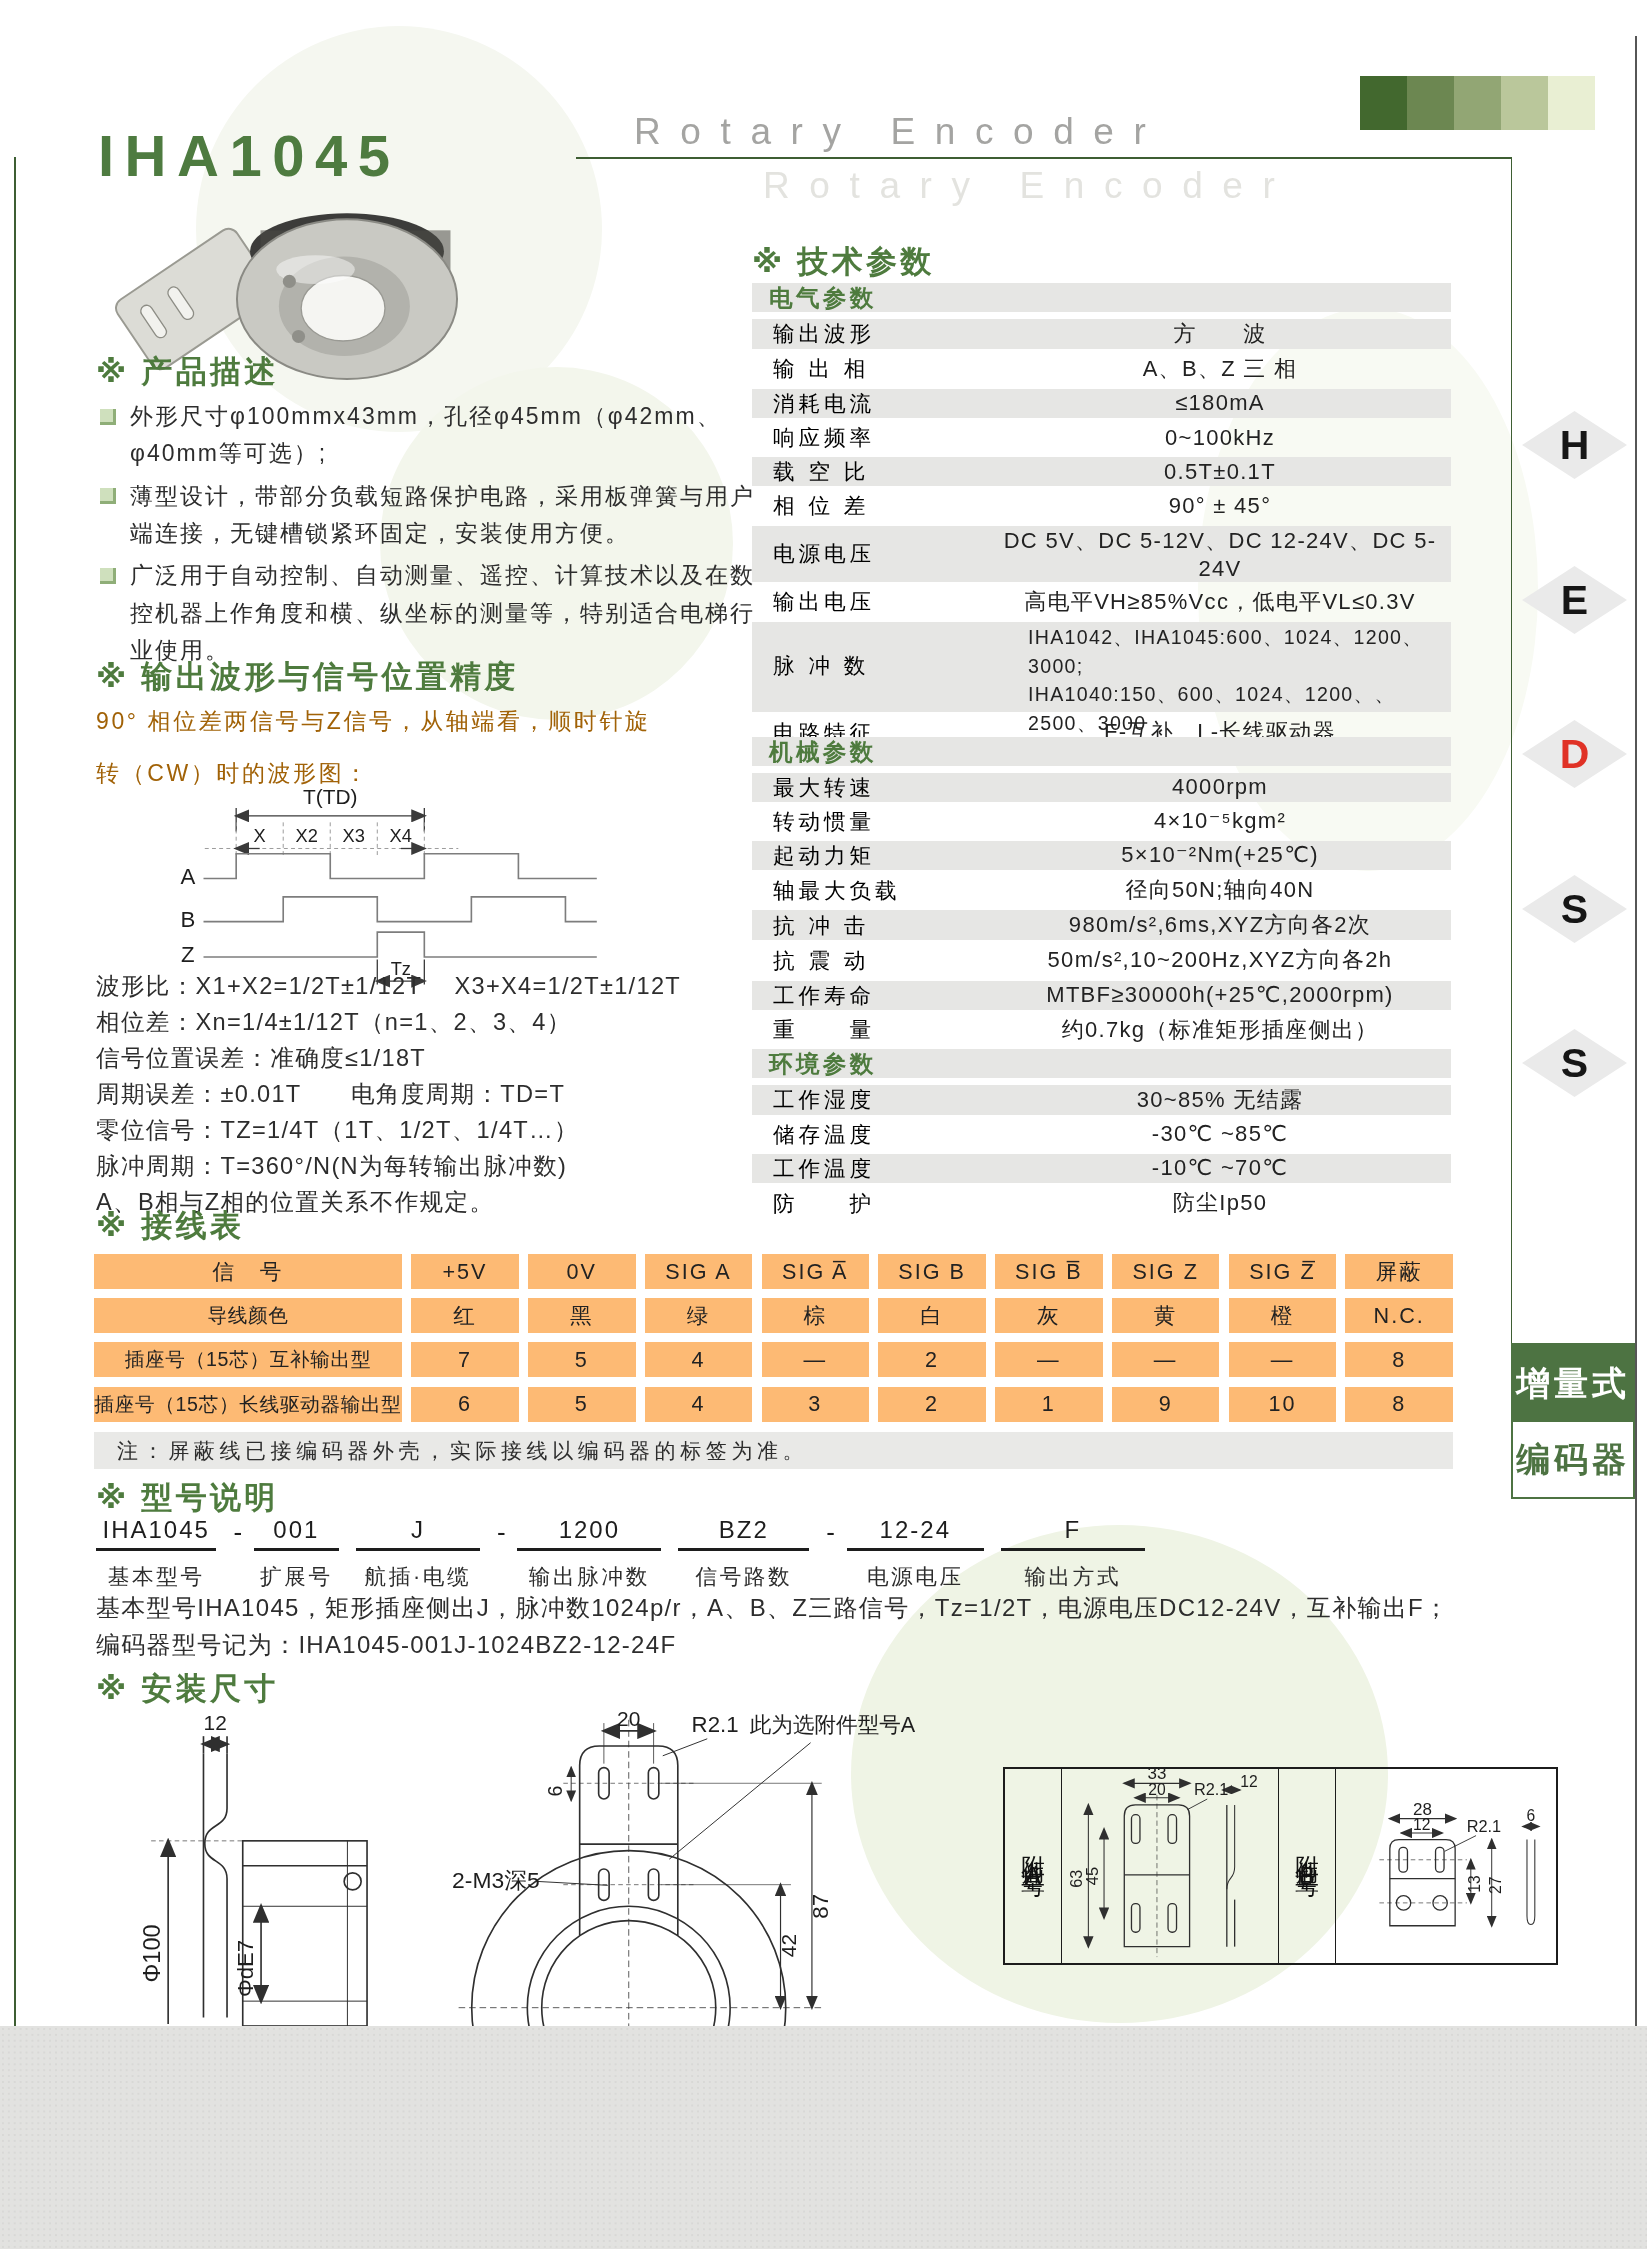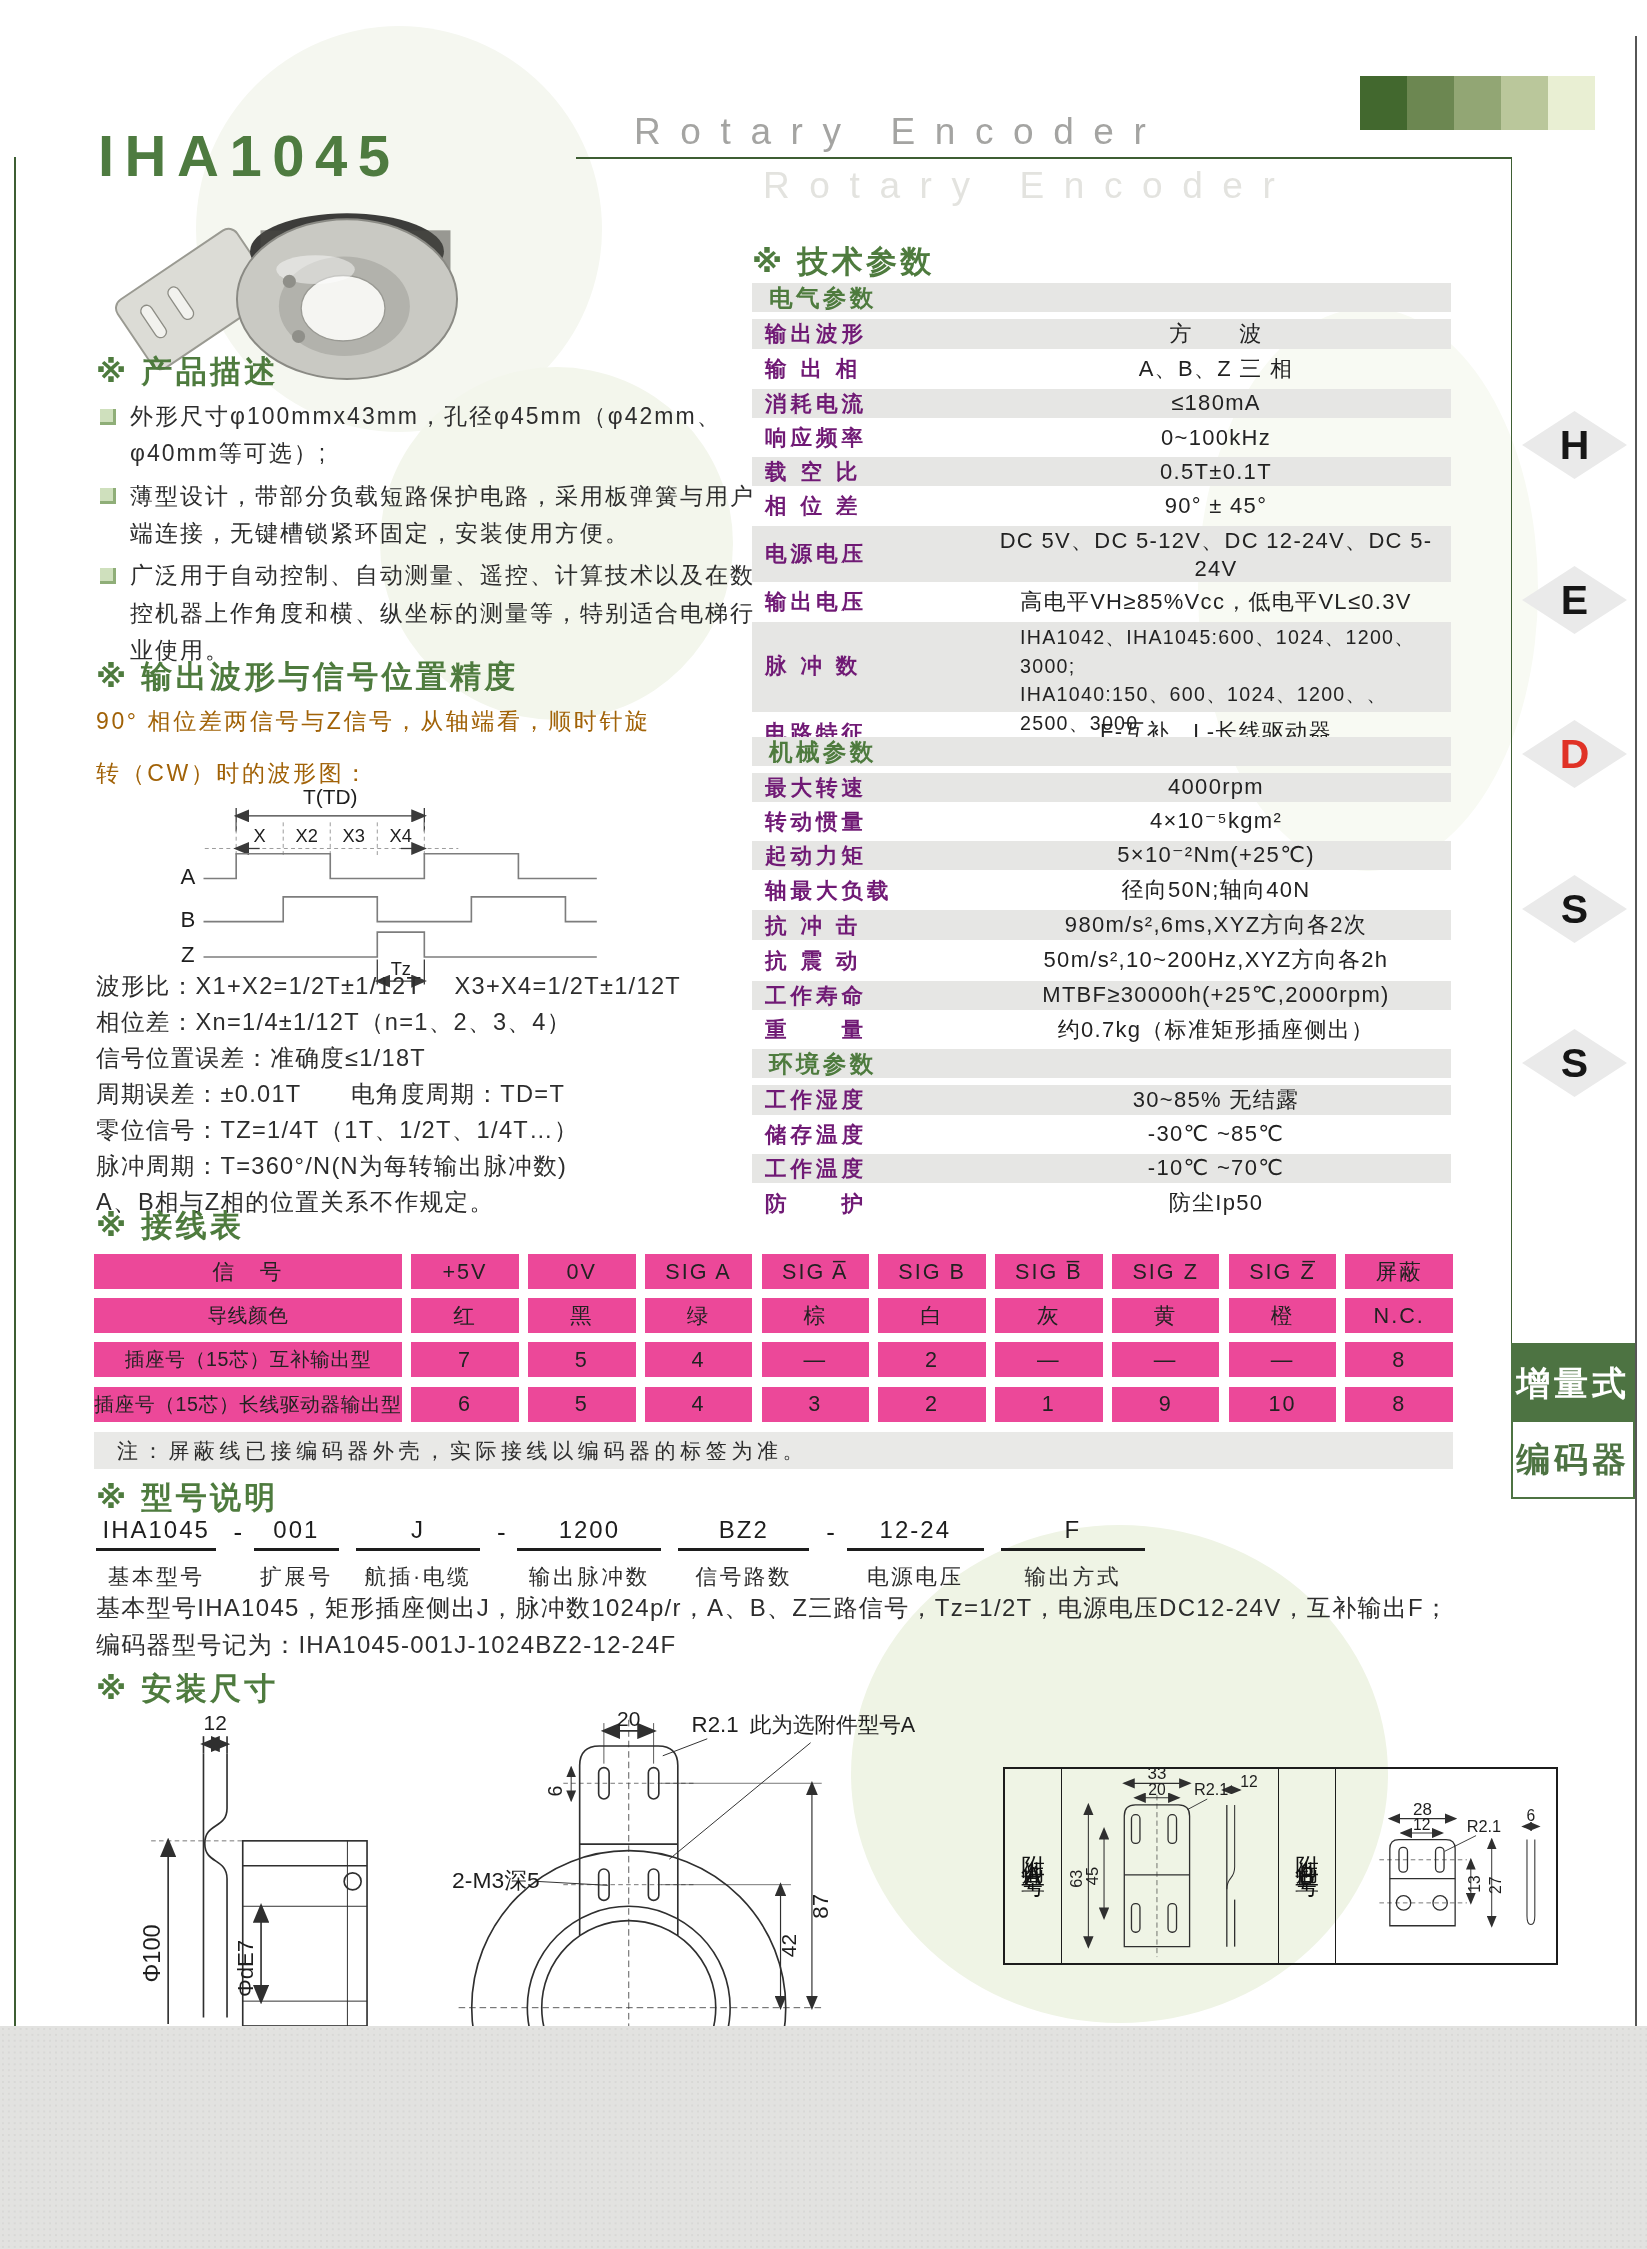--- a/index.html
+++ b/index.html
@@ -40,28 +40,28 @@
   .bullet::before{content:"";position:absolute;left:3.9px;top:10.5px;width:13px;height:13px;background:#cfe0bd;border-right:3.3px solid #8fae78;border-bottom:3.3px solid #8fae78;}
   .intro{position:absolute;left:96px;width:668px;font-size:23px;letter-spacing:2.6px;color:#a16207;z-index:2;}
   .speclines{position:absolute;left:96px;top:970px;width:681px;z-index:2;}
   .speclines div{height:36px;font-size:23.6px;letter-spacing:1.3px;color:#2d2d2d;}
   
   .tech{position:absolute;left:752px;width:699px;z-index:2;}
   .tgh{height:29px;background:#e6e6e4;color:#4e7b3e;font-size:23.6px;font-weight:700;display:flex;align-items:center;
        padding-left:17px;letter-spacing:3.3px;margin-bottom:6.5px;box-sizing:border-box;}
   .trow{display:flex;min-height:26px;align-items:center;margin-bottom:5.2px;}
   .trow:nth-child(even){background:#e6e6e4;}
-  .trow .tl{width:216px;padding-left:13px;font-size:21.6px;letter-spacing:3.9px;color:#701a75;flex:none;font-weight:bold;}
+  .trow .tl{width:216px;padding-left:21px;font-size:21.6px;letter-spacing:3.9px;color:#000000;flex:none;}
   .trow .tv{flex:1;text-align:center;font-size:22px;letter-spacing:1.3px;color:#222;}
   .trow.tall{align-items:flex-start;}
   .trow.tall .tv{text-align:left;padding-left:39px;font-size:19.6px;line-height:1.45;padding-top:1.3px;}
   
   .wgrid{position:absolute;left:94px;top:1254px;width:1359px;display:grid;z-index:2;
          grid-template-columns:308px repeat(9,1fr);column-gap:9.2px;row-gap:9.2px;}
-  .wcell{background:#ec4899;height:35px;display:flex;align-items:center;justify-content:center;
+  .wcell{background:#fdba74;height:35px;display:flex;align-items:center;justify-content:center;
          font-size:21.6px;letter-spacing:2px;color:#222;}
   .wcell.lab{font-size:19.6px;letter-spacing:0.7px;}
   .wnote{position:absolute;left:94px;top:1432px;width:1359px;height:37px;background:#e9e9e7;z-index:2;
          display:flex;align-items:center;padding-left:23px;font-size:21px;letter-spacing:4.6px;color:#2d2d2d;box-sizing:border-box;}
   
   .model{position:absolute;left:96px;top:1516px;display:flex;align-items:flex-start;z-index:2;}
   .mseg{margin-right:17px;text-align:center;}
   .mseg .mv{font-size:24px;color:#1d1d1d;letter-spacing:2px;padding:0 6.5px 3.9px 6.5px;border-bottom:3.3px solid #1d1d1d;}
   .mseg .ml{font-size:21.6px;color:#2d2d2d;letter-spacing:2.6px;padding-top:11px;white-space:nowrap;}
   .mdash{font-size:26px;color:#1d1d1d;margin:0 11.8px 0 0;padding-top:1.3px;}

